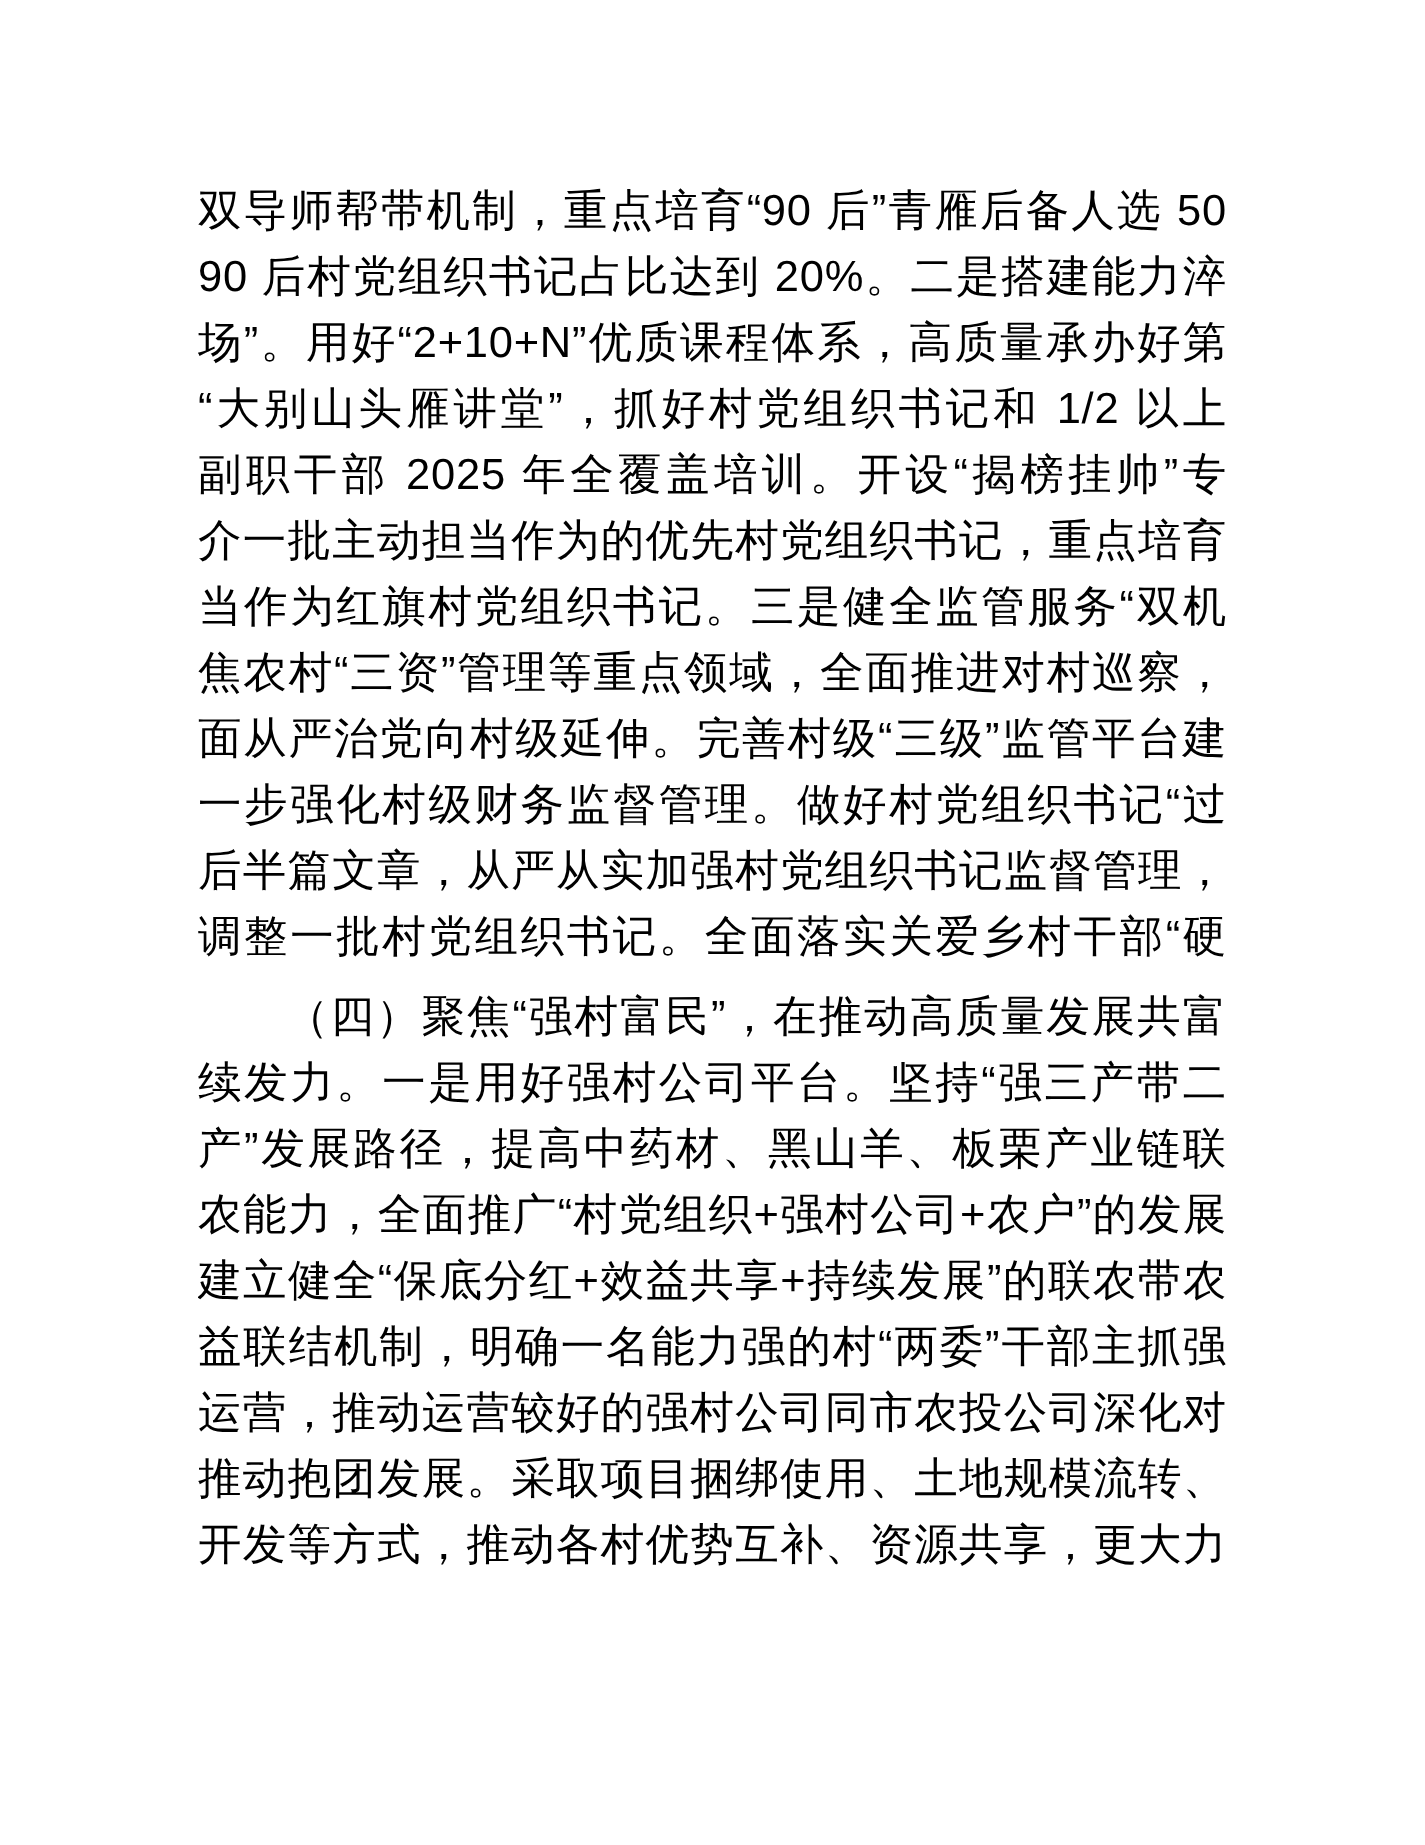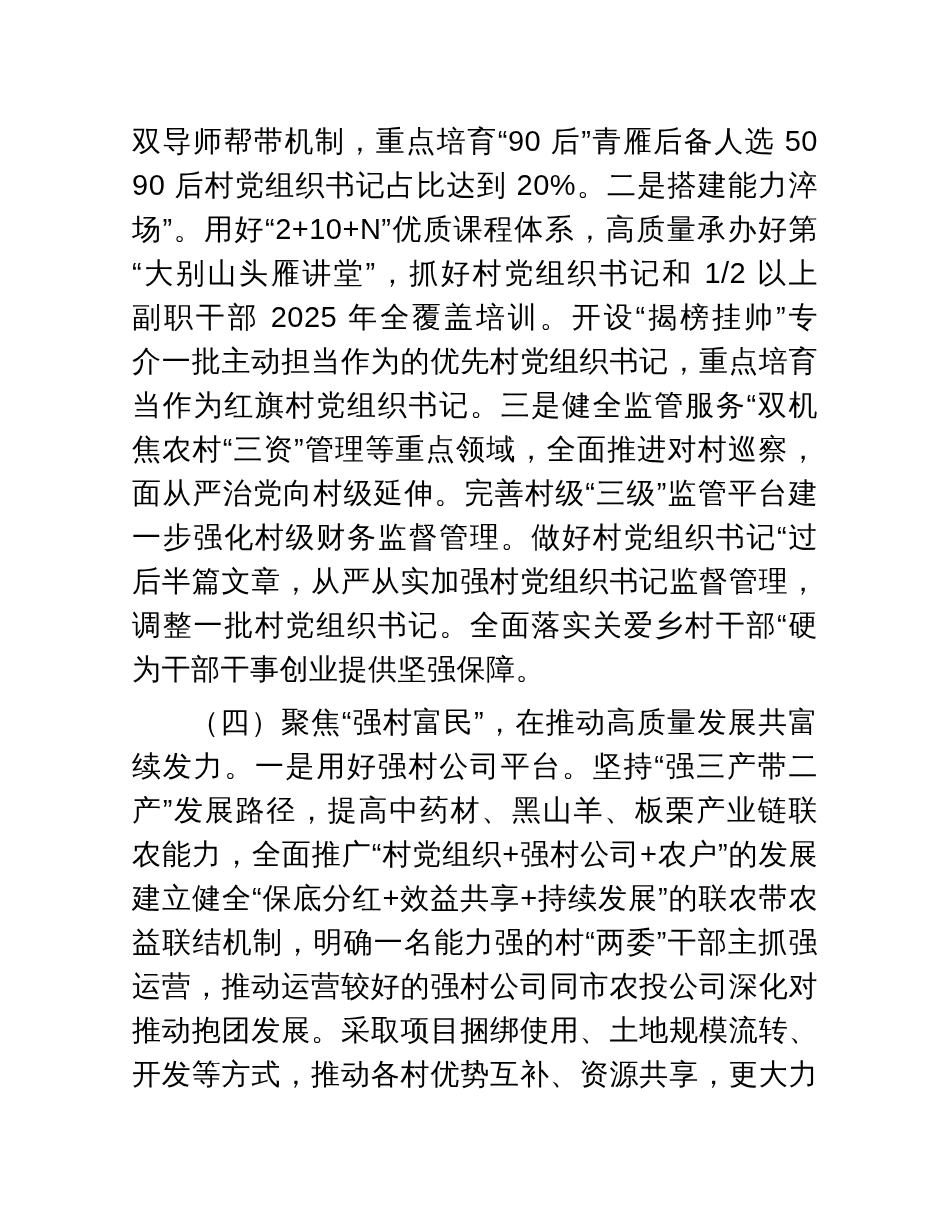--- a/index.html
+++ b/index.html
@@ -59,21 +59,20 @@
       <div class="line">场”。用好“2+10+N”优质课程体系，高质量承办好第二期市</div>
       <div class="line">“大别山头雁讲堂”，抓好村党组织书记和 1/2 以上村“两委”</div>
       <div class="line">副职干部 2025 年全覆盖培训。开设“揭榜挂帅”专栏，宣传推</div>
       <div class="line">介一批主动担当作为的优先村党组织书记，重点培育 30 名担</div>
       <div class="line">当作为红旗村党组织书记。三是健全监管服务“双机制”。聚</div>
       <div class="line">焦农村“三资”管理等重点领域，全面推进对村巡察，推动全</div>
       <div class="line">面从严治党向村级延伸。完善村级“三级”监管平台建设，进</div>
       <div class="line">一步强化村级财务监督管理。做好村党组织书记“过筛体检”</div>
       <div class="line">后半篇文章，从严从实加强村党组织书记监督管理，适时优化</div>
       <div class="line">调整一批村党组织书记。全面落实关爱乡村干部“硬九条”，</div>
-      <div class="line last">为干部干事创业提供坚强保障。</div>
     </div>
 
     <div class="para">
       <div class="line indent">（四）聚焦“强村富民”，在推动高质量发展共富裕上持</div>
       <div class="line">续发力。一是用好强村公司平台。坚持“强三产带二产促一</div>
       <div class="line">产”发展路径，提高中药材、黑山羊、板栗产业链联农带农富</div>
       <div class="line">农能力，全面推广“村党组织+强村公司+农户”的发展模式，</div>
       <div class="line">建立健全“保底分红+效益共享+持续发展”的联农带农富农利</div>
       <div class="line">益联结机制，明确一名能力强的村“两委”干部主抓强村公司</div>
       <div class="line">运营，推动运营较好的强村公司同市农投公司深化对接。二是</div>

